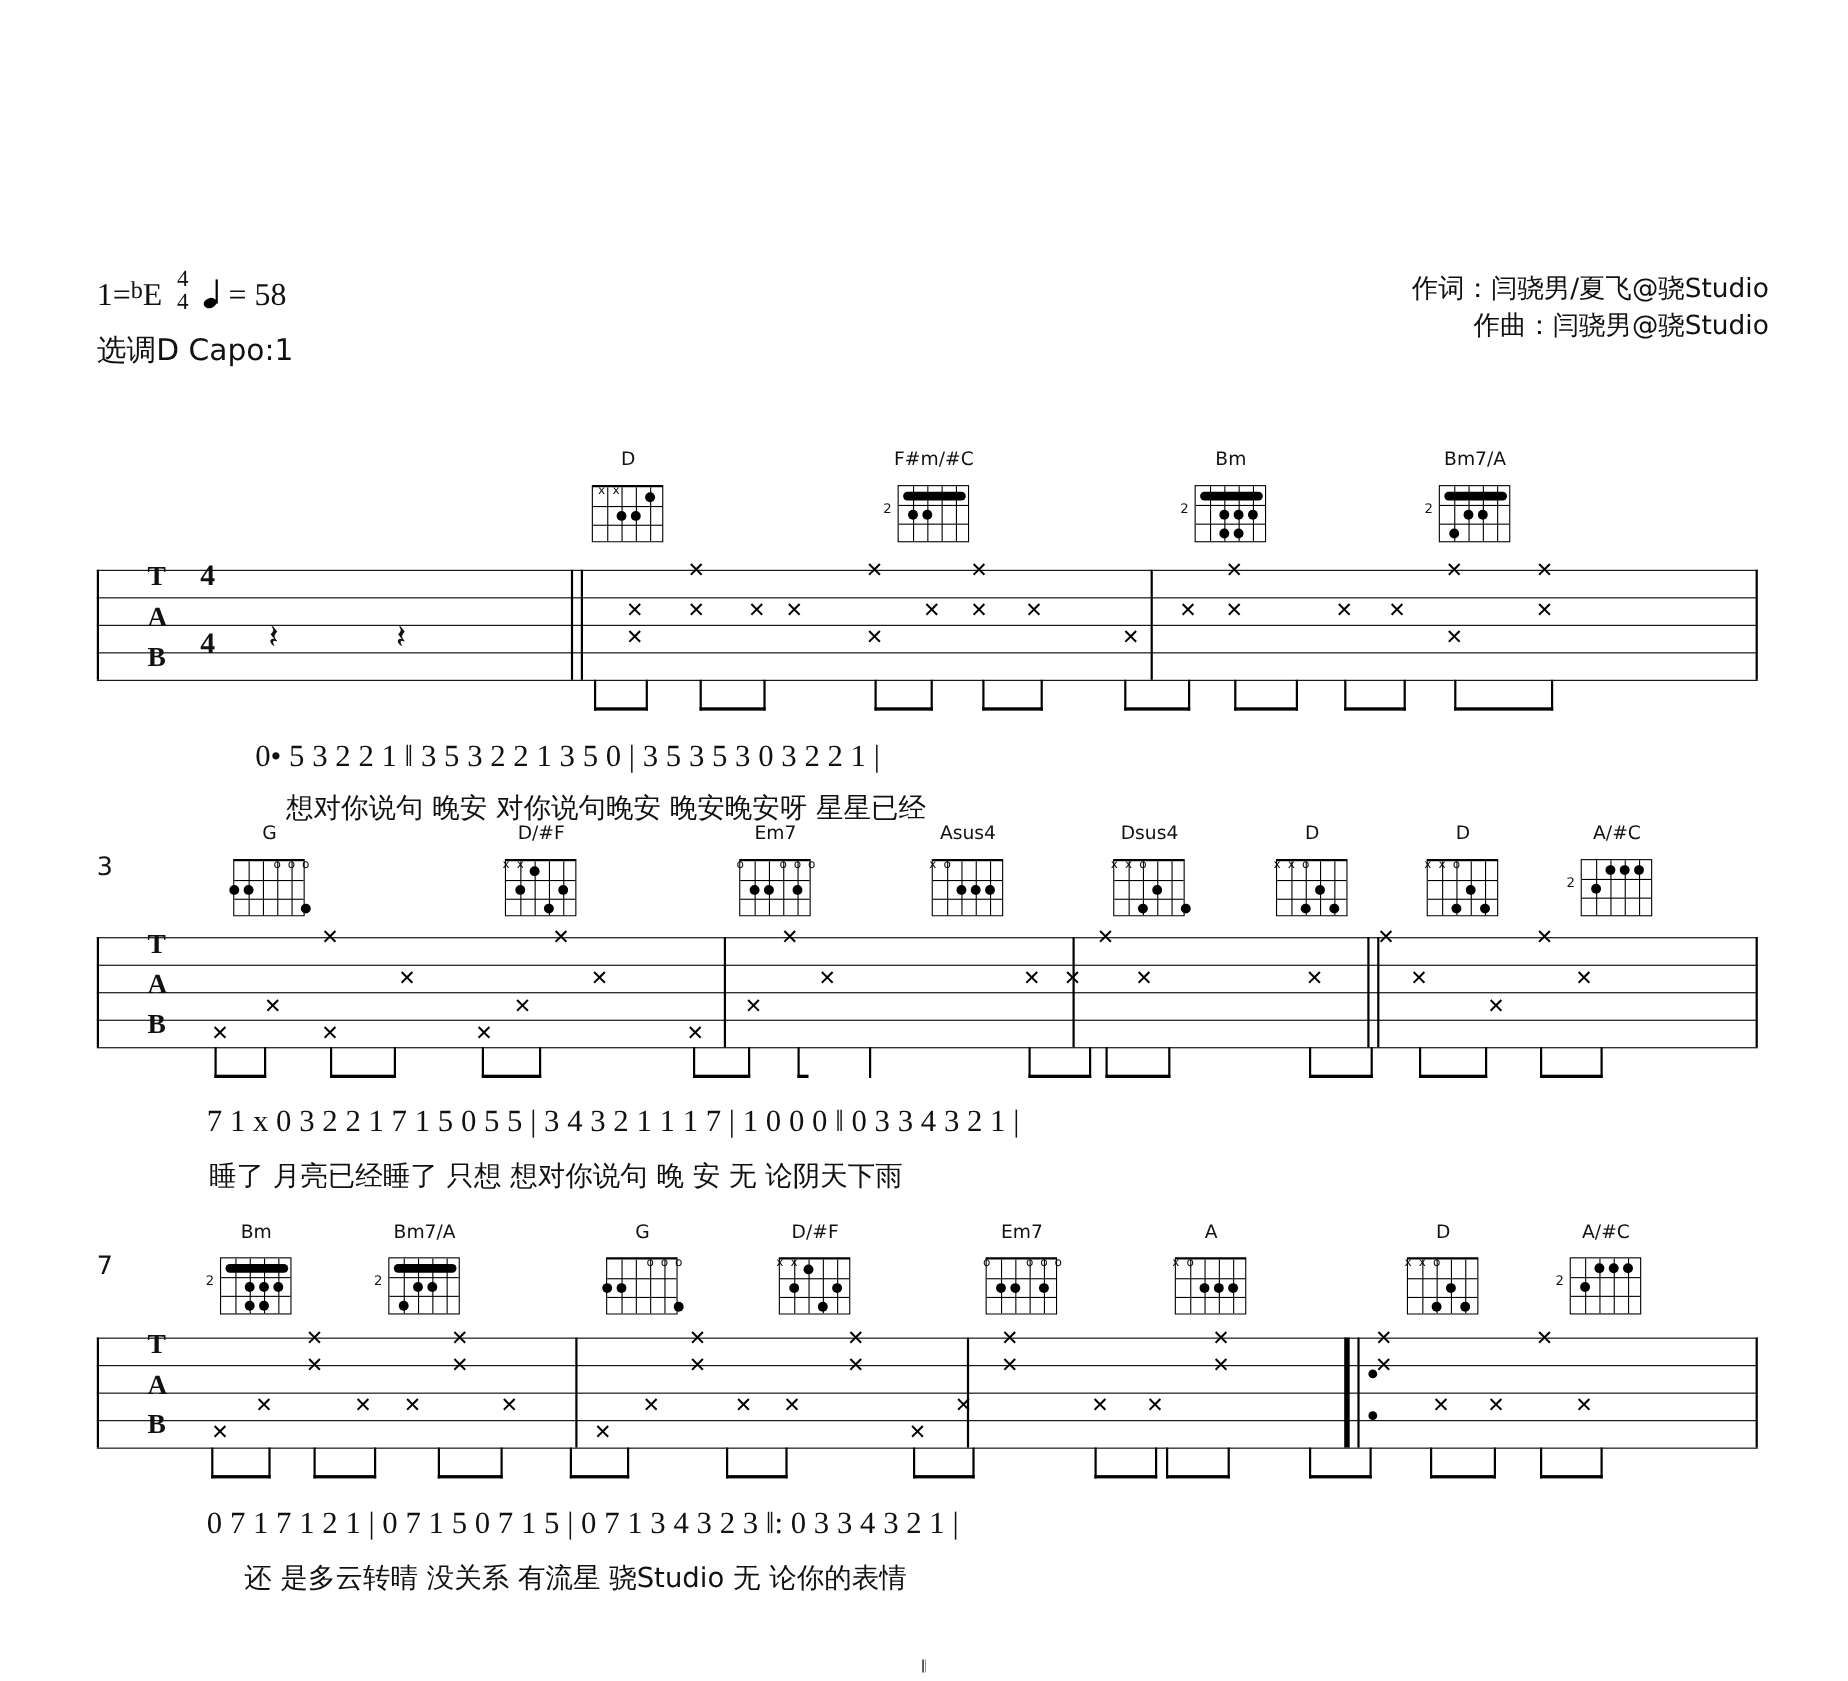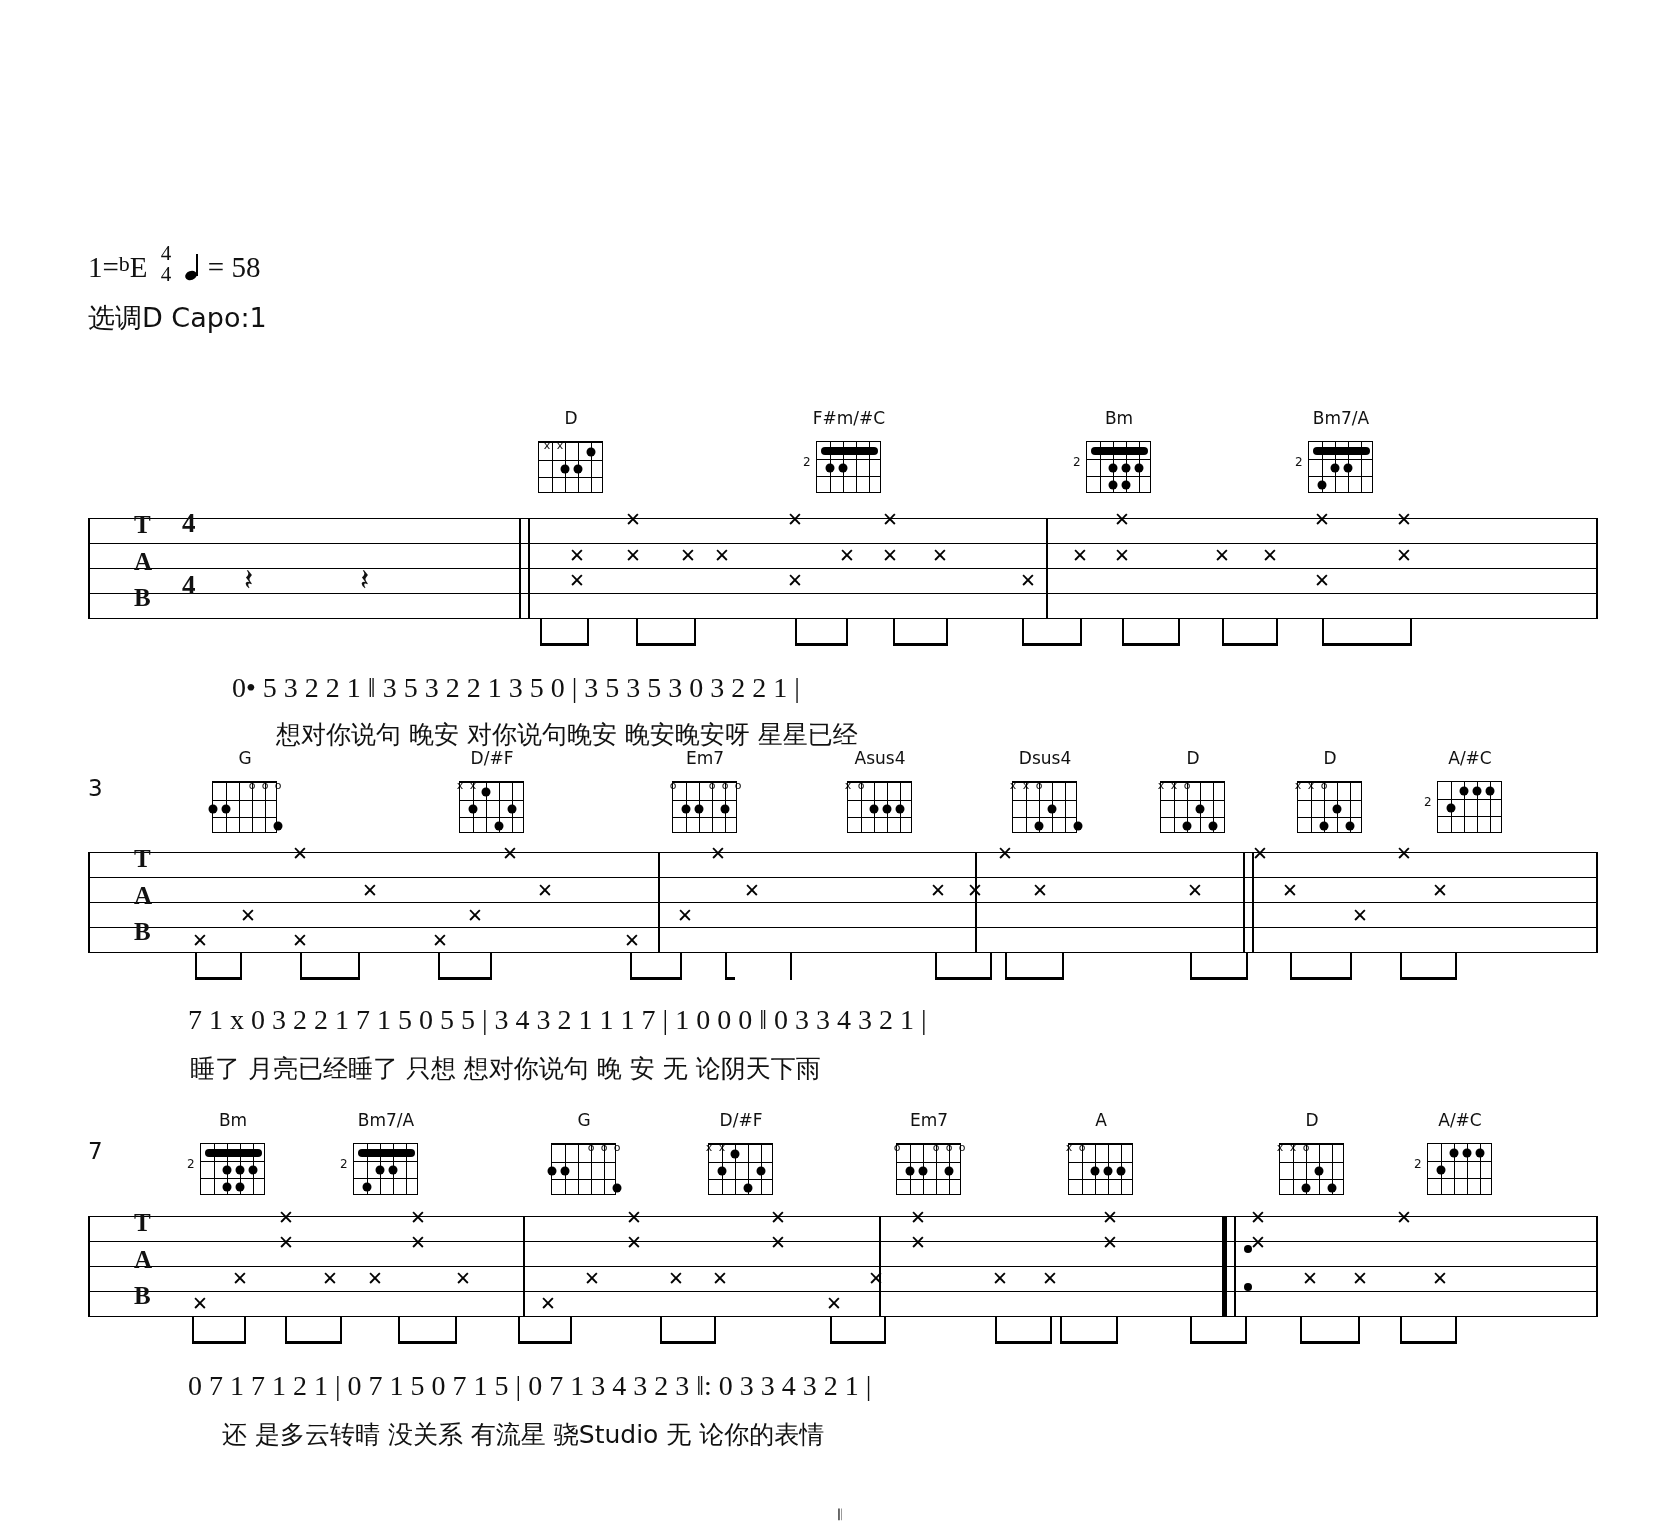--- a/index.html
+++ b/index.html
@@ -264,20 +264,22 @@
     </span>
     <span style="display:inline-block;position:relative;width:16px;height:26px;vertical-align:-5px;">
       <span style="position:absolute;left:0;bottom:2px;width:12px;height:9px;background:#000;border-radius:50%;transform:rotate(-20deg);"></span>
       <span style="position:absolute;left:11px;bottom:6px;width:2px;height:22px;background:#000;"></span>
     </span>
     <span class="eq">= 58</span>
   </div>
   <div class="capo-line">选调D Capo:1</div>
 
   <div class="credits">
+    <div>作词：闫骁男/夏飞@骁Studio</div>
+    <div>作曲：闫骁男@骁Studio</div>
   </div>
 
   <div class="system">
 
     <div class="chord" style="left:534px; top:408px;">
       <div class="cname">D</div>
       <div class="grid-wrap">
         <div class="topmark">
           <span style="left:9px;">x</span>
             <span style="left:22px;">x</span>
@@ -425,21 +427,21 @@
       <div class="stem" style="left:1222px; top:618px; height:28px;"></div>
       <div class="stem" style="left:1276px; top:618px; height:28px;"></div>
       <div class="beam" style="left:1222px; top:643px; width:56px;"></div>
 
       <div class="stem" style="left:1322px; top:618px; height:28px;"></div>
       <div class="stem" style="left:1410px; top:618px; height:28px;"></div>
       <div class="beam" style="left:1322px; top:643px; width:90px;"></div>
     </div>
 
     <div class="numline" style="left:232px; top:672px;">0• 5 3 2 2 1 ‖ 3 5 3 2 2 1 3 5 0 | 3 5 3 5 3 0 3 2 2 1 |</div>
-    <div class="lyricline" style="left:276px; top:718px;">想对你说句    晚安 对你说句晚安      晚安晚安呀   星星已经</div>
+    <div class="lyricline" style="left:260px; top:718px;">想对你说句    晚安 对你说句晚安      晚安晚安呀   星星已经</div>
   </div>
 
   <div class="system">
     <div class="measnum" style="left:88px; top:775px;">3</div>
 
     <div class="chord" style="left:208px; top:748px;">
       <div class="cname">G</div>
       <div class="grid-wrap">
         <div class="topmark">
           <span style="left:40px;">o</span>

